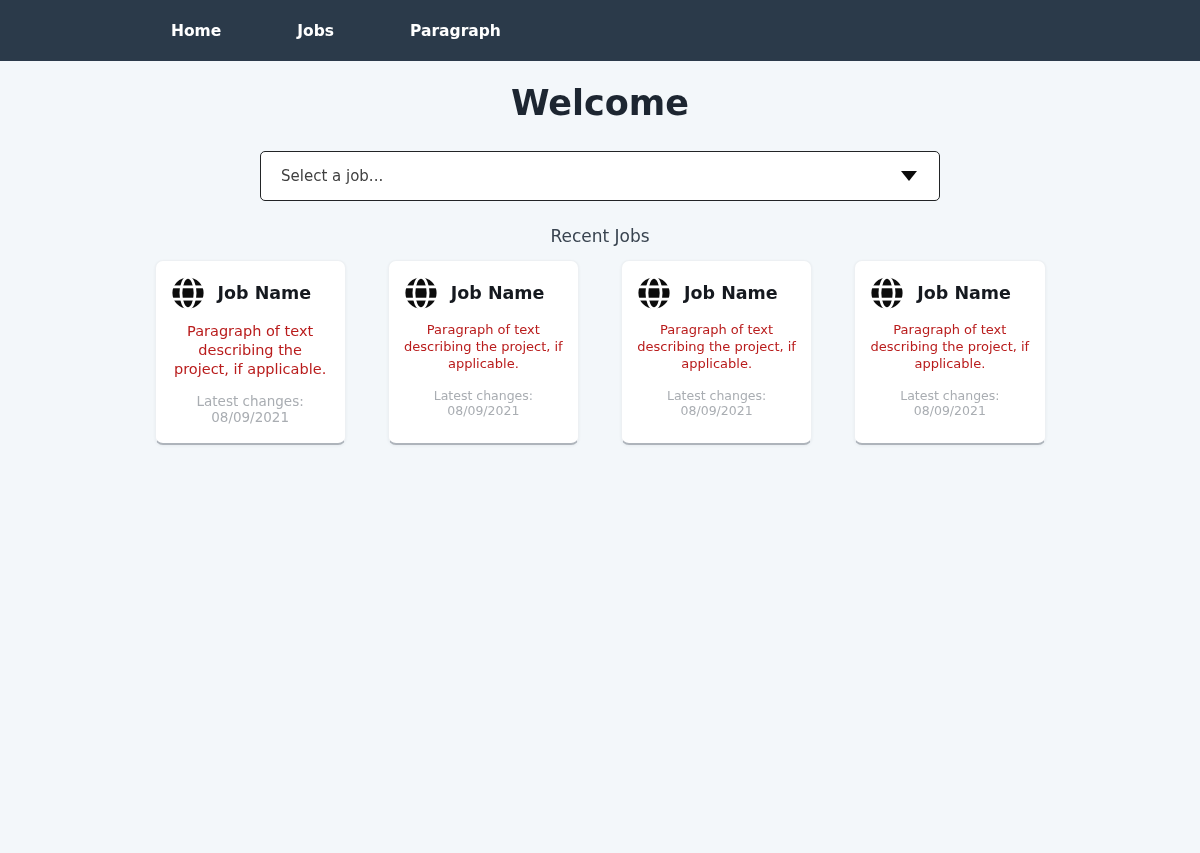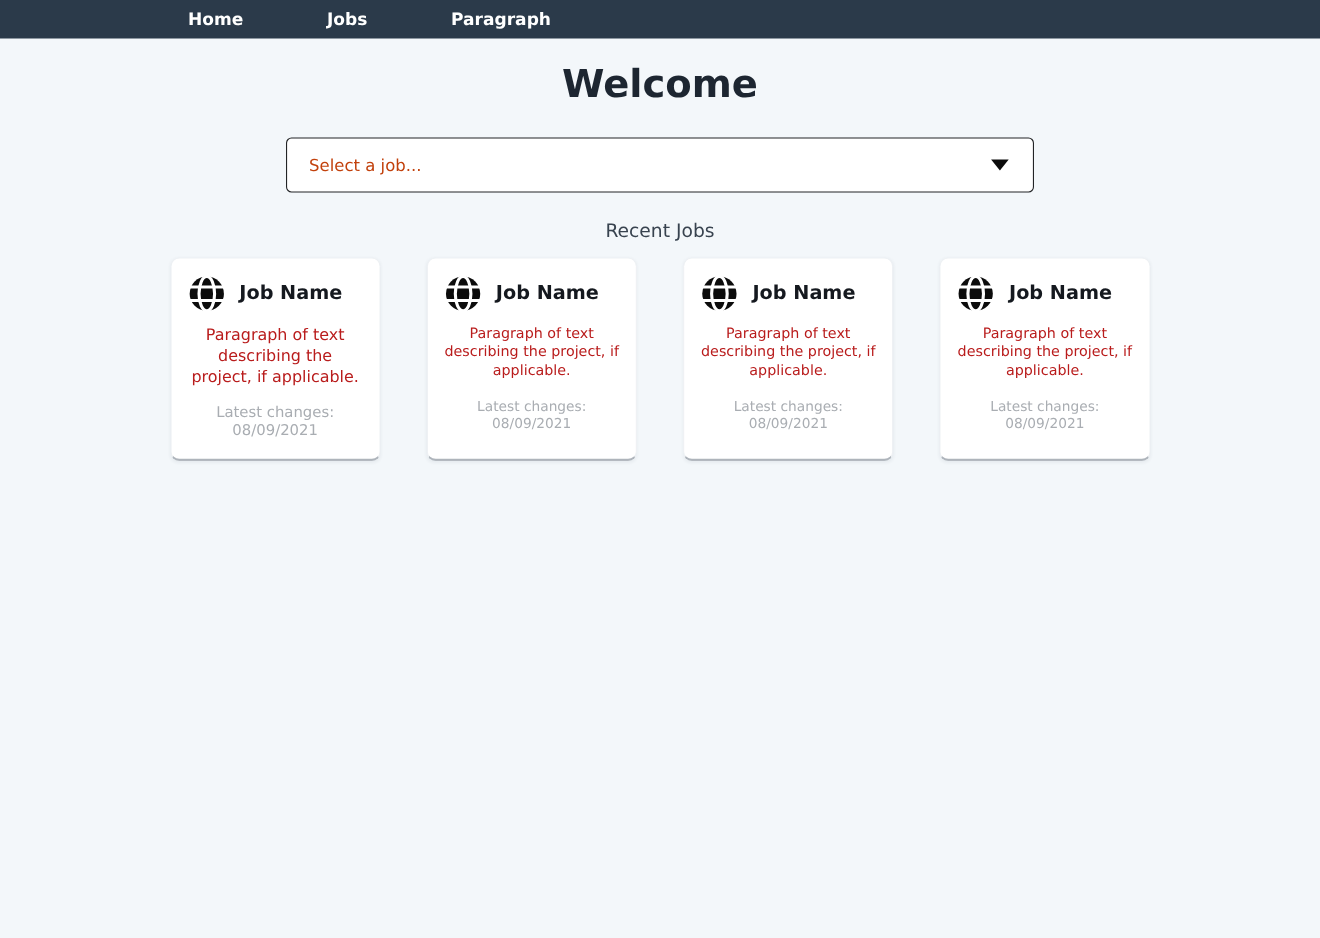--- a/index.html
+++ b/index.html
@@ -5,21 +5,21 @@
   * { margin: 0; padding: 0; box-sizing: border-box; }
   html, body { width: 1200px; height: 853px; overflow: hidden; }
   body {
     font-family: "DejaVu Sans", "Liberation Sans", sans-serif;
     background: #f3f7fa;
     color: #1d2631;
   }
 
   
   .navbar {
-    height: 35px;
+    height: 61px;
     background: #2b3a4a;
     display: flex;
     align-items: center;
     padding-left: 171px;
   }
   .navbar a {
     display: inline-block;
     color: #ffffff;
     text-decoration: none;
     font-size: 15.5px;
@@ -46,21 +46,21 @@
     background: #ffffff;
     border: 1px solid #222426;
     border-radius: 5px;
     display: flex;
     align-items: center;
     padding: 0 22px 0 20px;
     cursor: pointer;
   }
   .job-select .placeholder {
     font-size: 15px;
-    color: #c2410c;
+    color: #404040;
   }
   .caret {
     margin-left: auto;
     width: 0; height: 0;
     border-left: 8px solid transparent;
     border-right: 8px solid transparent;
     border-top: 10px solid #0b0b0b;
   }
 
   

